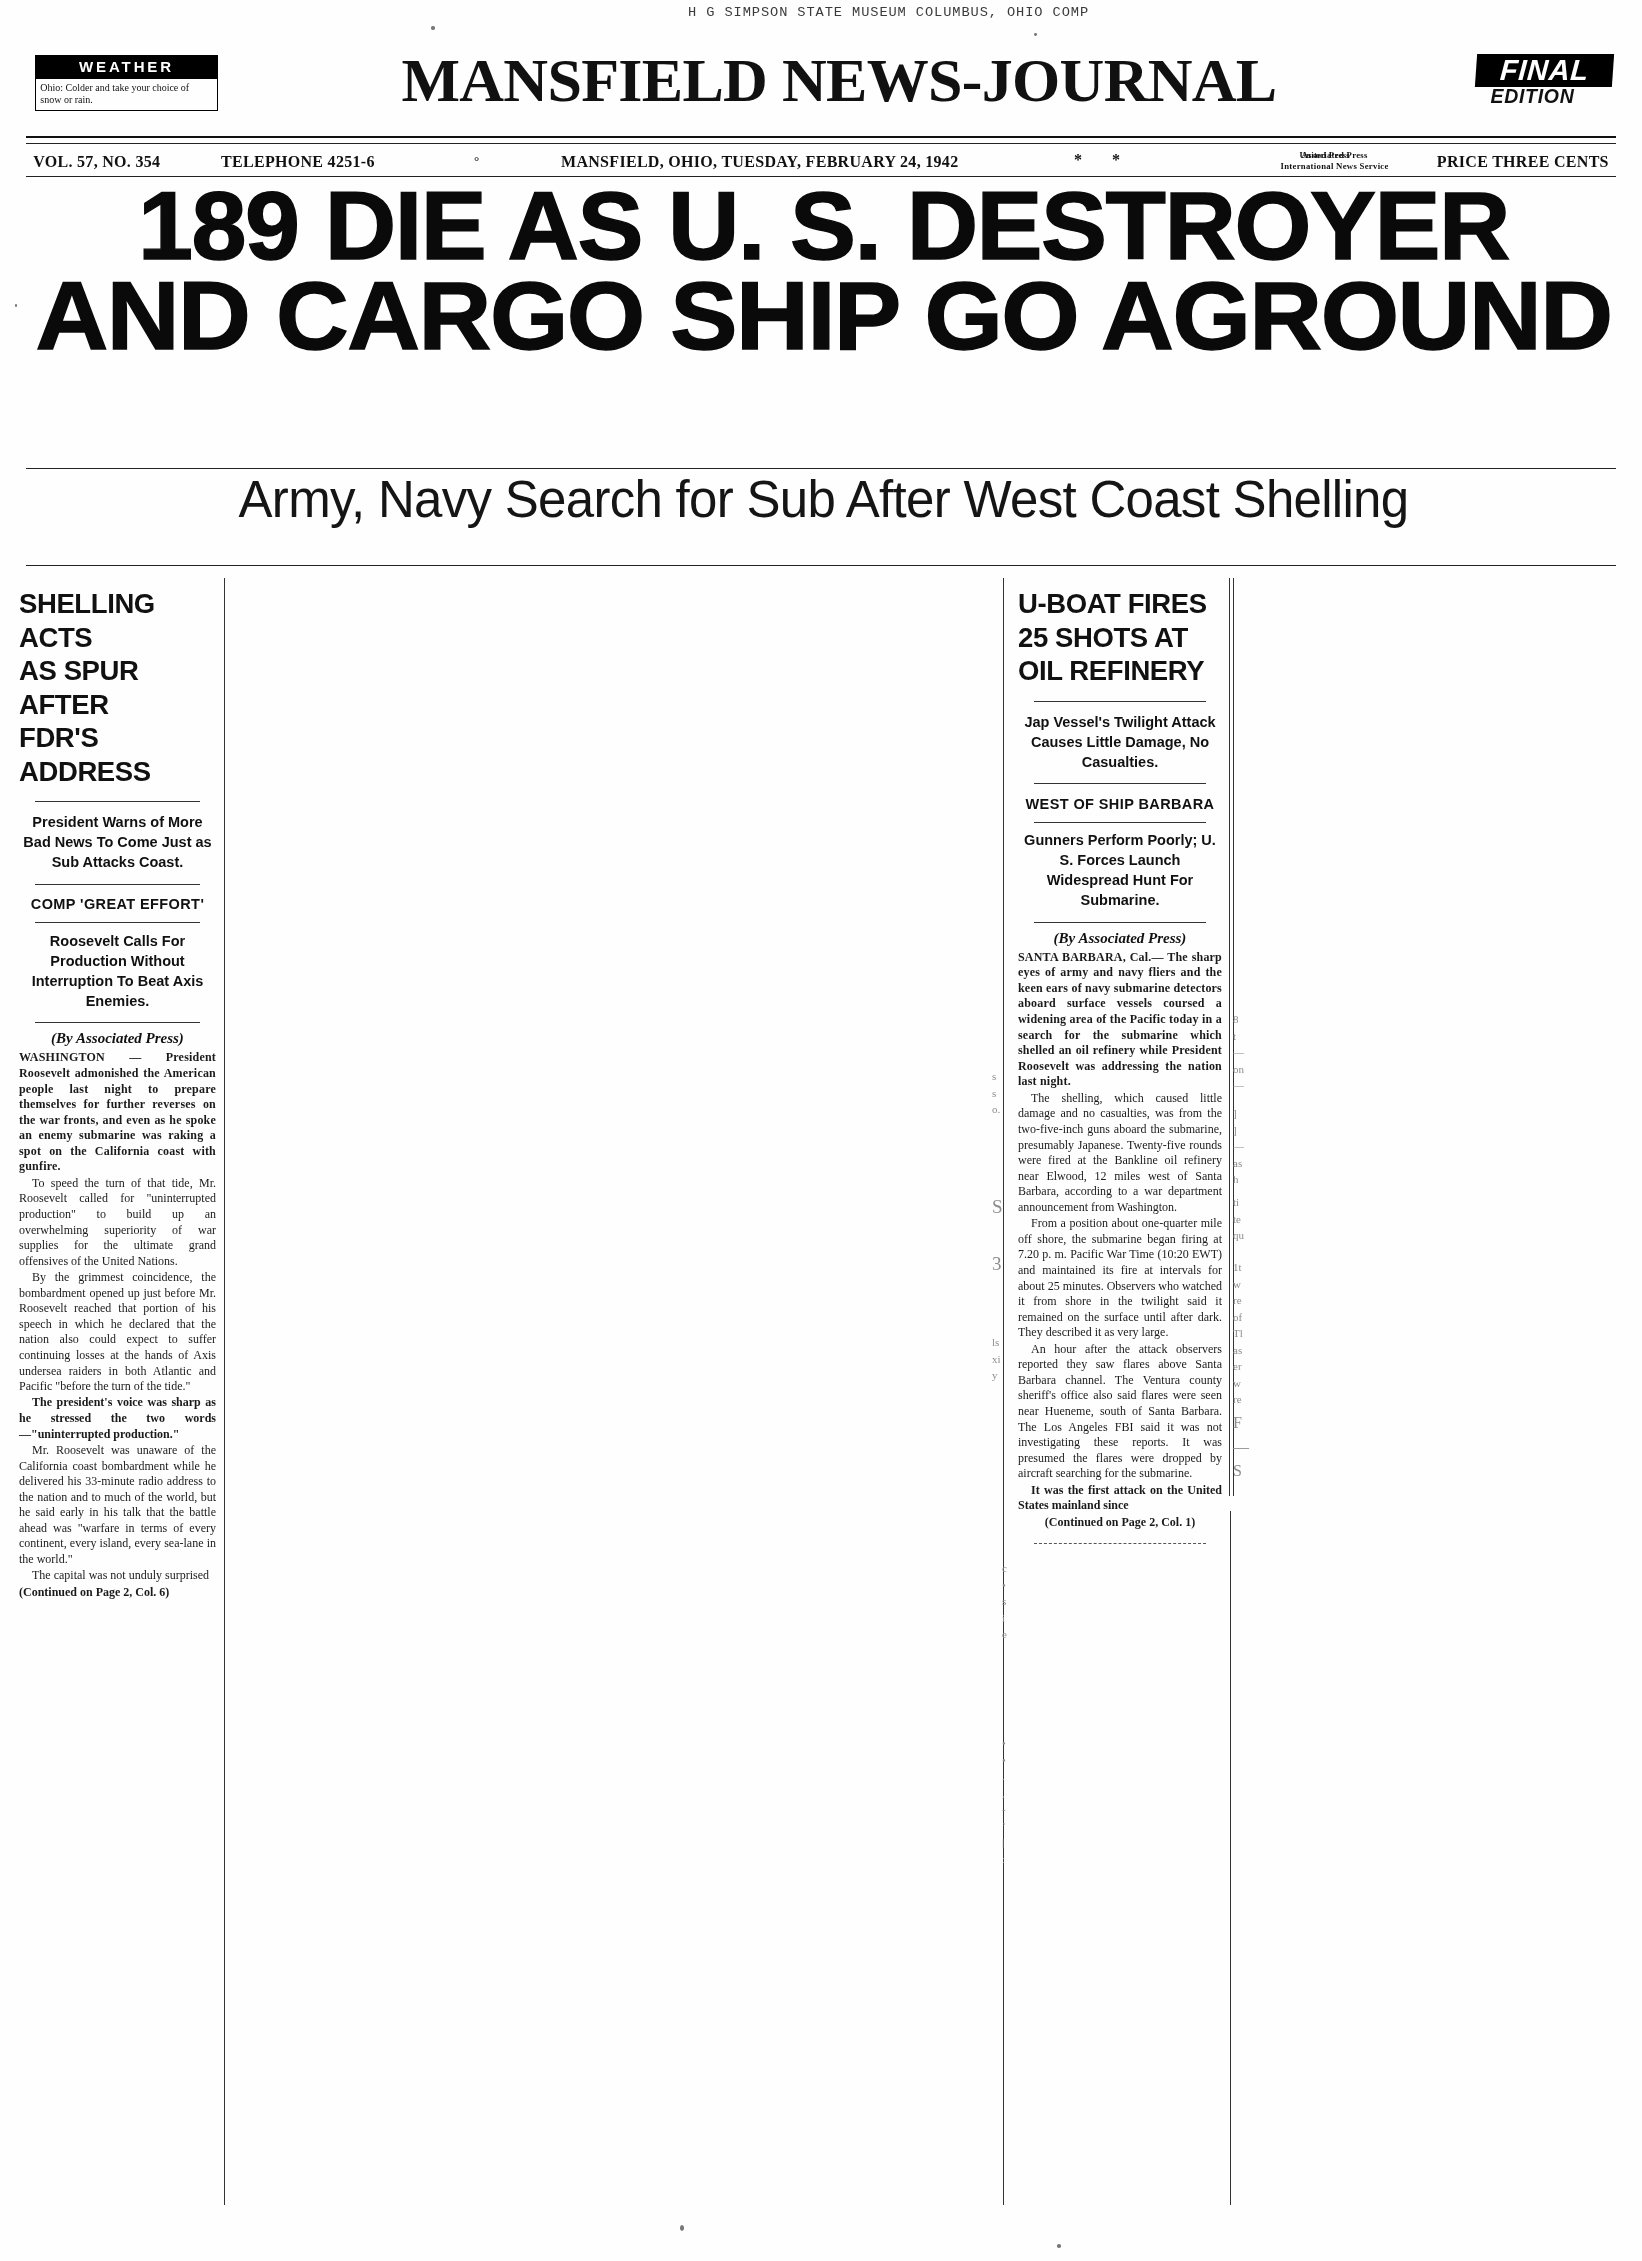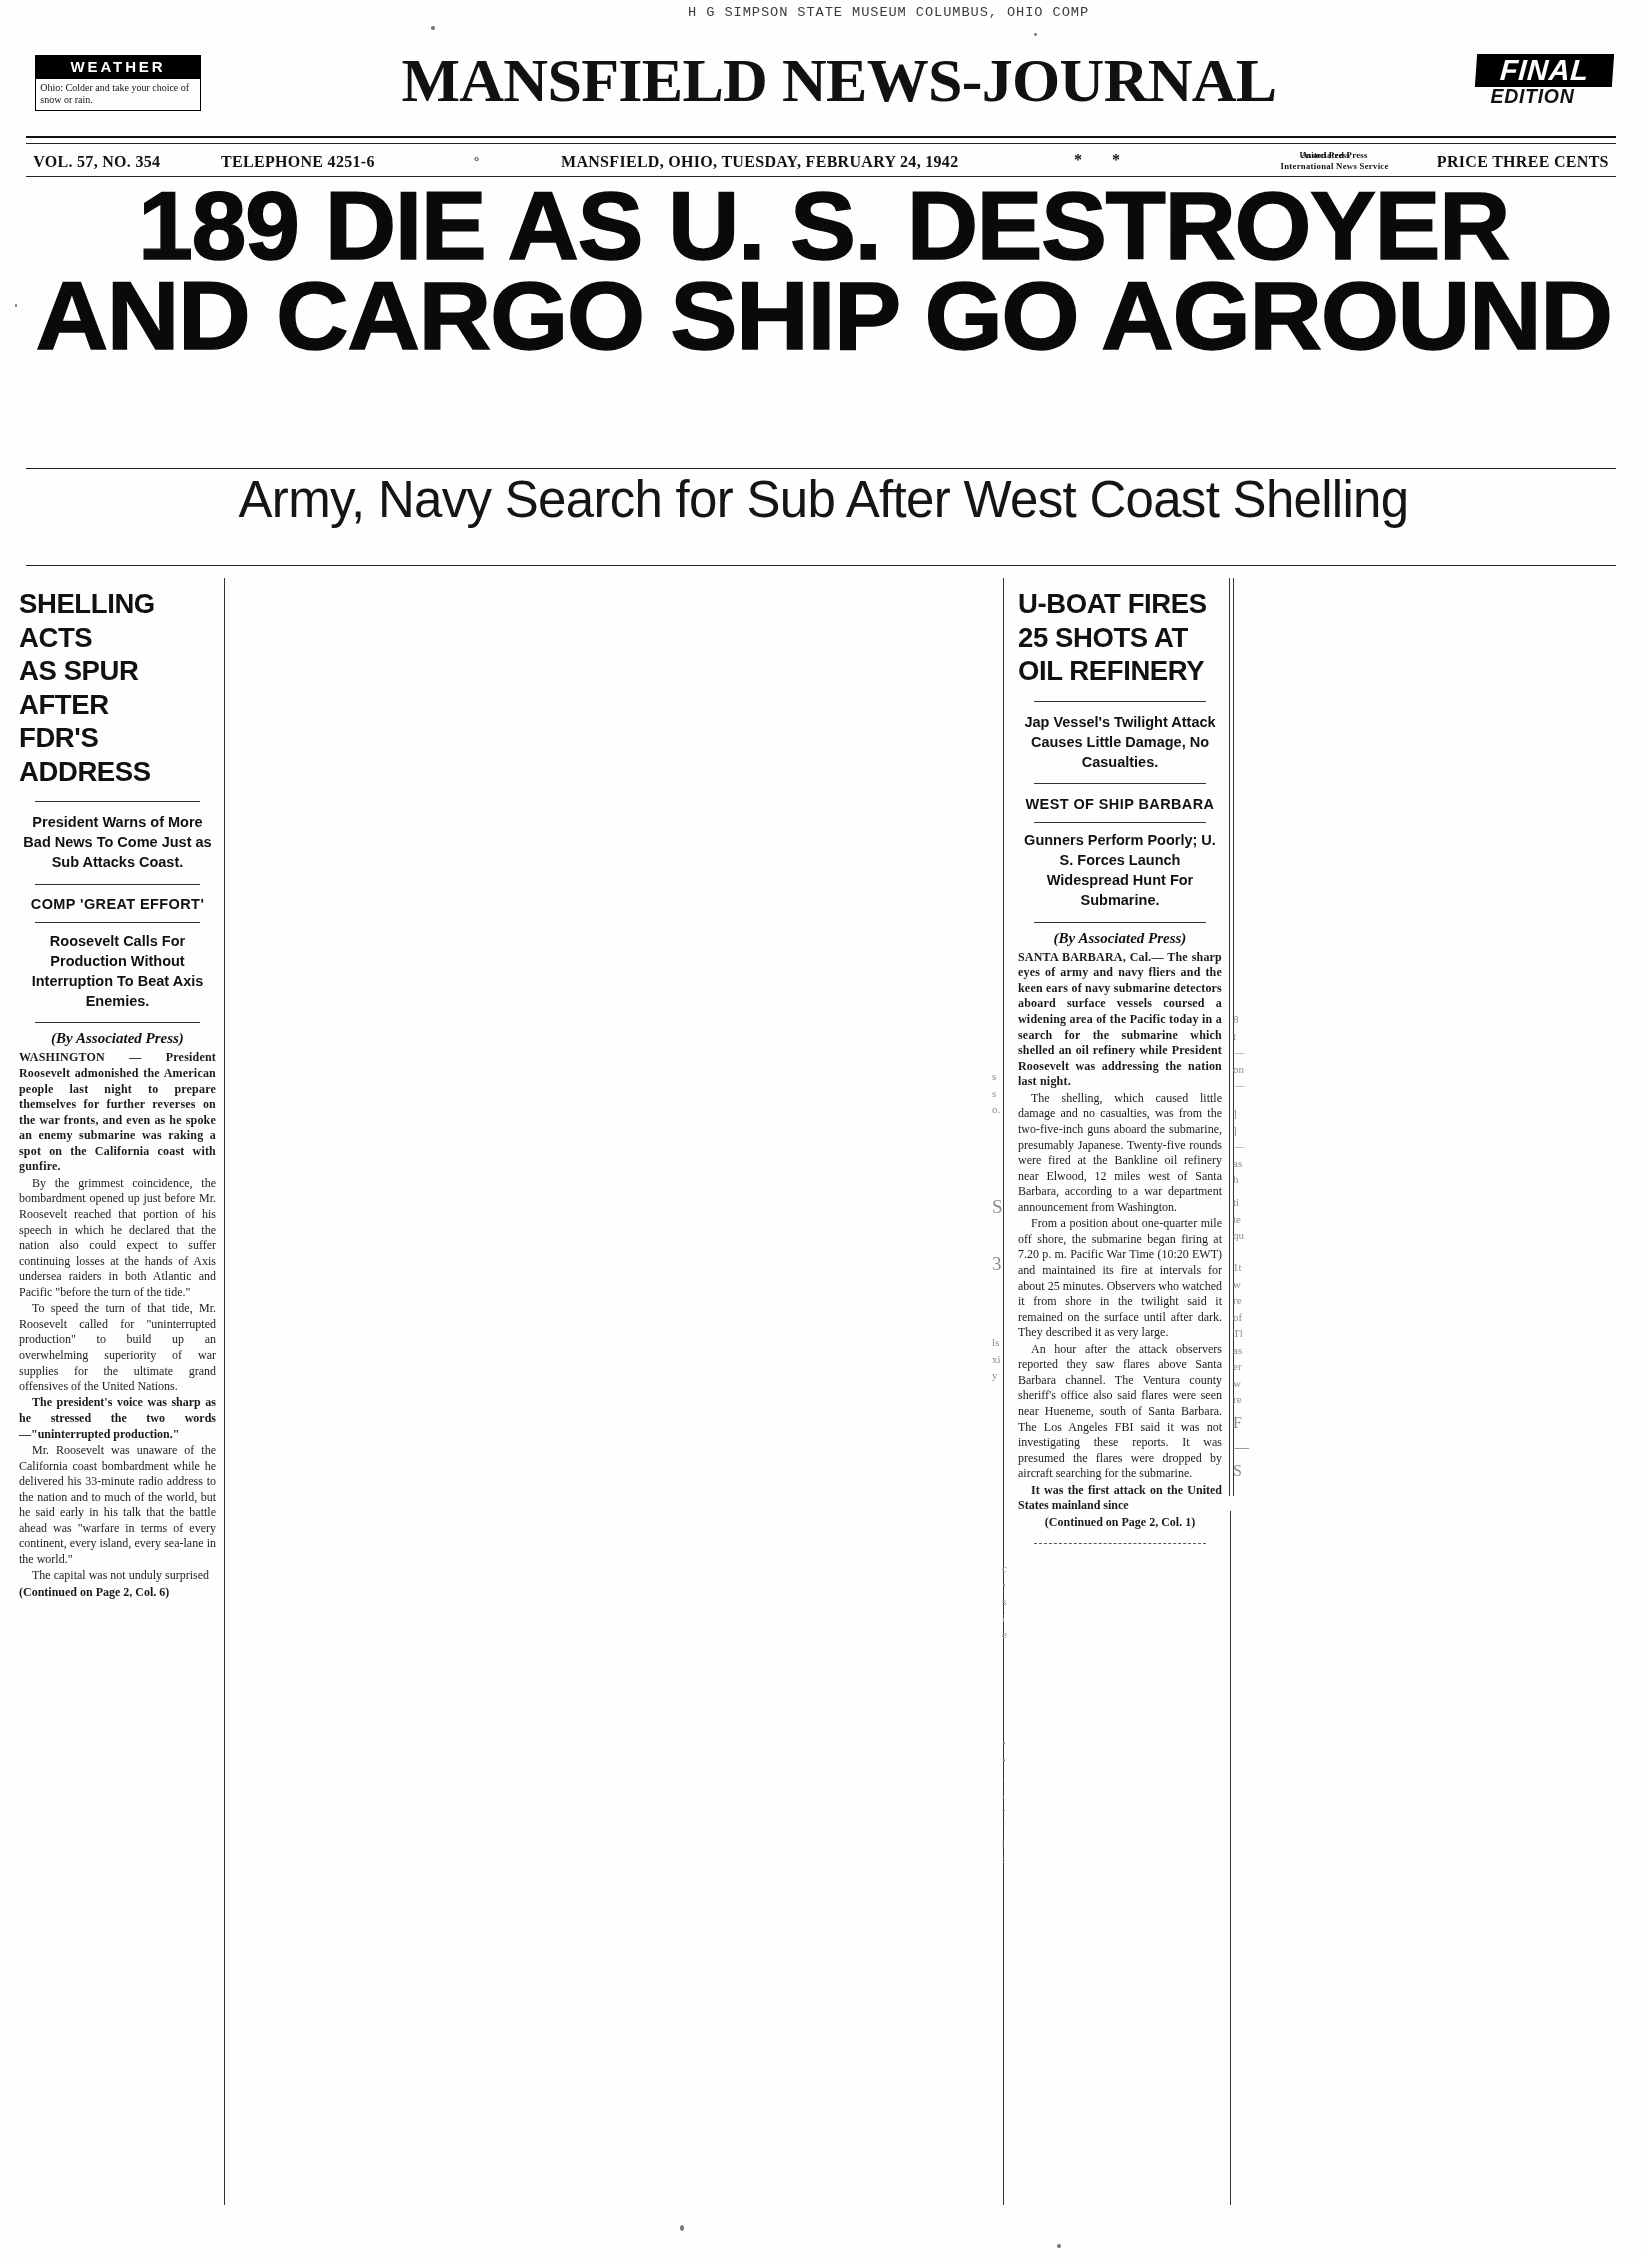--- a/index.html
+++ b/index.html
@@ -39,21 +39,21 @@
     position: absolute;
     top: 45px;
     left: 0;
     width: 1642px;
     height: 81px;
   }
   .weather-box {
     position: absolute;
     left: 35px;
     top: 10px;
-    width: 166px;
+    width: 183px;
   }
   .weather-title {
     background: #000;
     color: #fff;
     font-family: "Liberation Sans", sans-serif;
     font-weight: bold;
     font-size: 15px;
     letter-spacing: 2.9px;
     text-align: center;
     padding: 2.2px 0 2.9px;
@@ -327,22 +327,22 @@
     <div class="hairline" style="margin-top:13px;"></div>
     <div class="subdeck">President Warns of More Bad News To Come Just as Sub Attacks Coast.</div>
     <div class="hairline" style="margin-top:11.6px;"></div>
     <div class="kicker">COMP 'GREAT EFFORT'</div>
     <div class="hairline" style="margin-top:10px;"></div>
     <div class="subdeck" style="margin-top:4.3px;">Roosevelt Calls For Production Without Interruption To Beat Axis Enemies.</div>
     <div class="hairline" style="margin-top:11.6px;"></div>
     <div class="byline">(By Associated Press)</div>
     <div class="body-text">
       <p class="first"><span class="lead">WASHINGTON — President Roosevelt admonished the American people last night to prepare themselves for further reverses on the war fronts, and even as he spoke an enemy submarine was raking a spot on the California coast with gunfire.</span></p>
+      <p>To speed the turn of that tide, Mr. Roosevelt called for "uninterrupted production" to build up an overwhelming superiority of war supplies for the ultimate grand offensives of the United Nations.</p>
       <p>By the grimmest coincidence, the bombardment opened up just before Mr. Roosevelt reached that portion of his speech in which he declared that the nation also could expect to suffer continuing losses at the hands of Axis undersea raiders in both Atlantic and Pacific "before the turn of the tide."</p>
-      <p>To speed the turn of that tide, Mr. Roosevelt called for "uninterrupted production" to build up an overwhelming superiority of war supplies for the ultimate grand offensives of the United Nations.</p>
       <p class="bold">The president's voice was sharp as he stressed the two words—"uninterrupted production."</p>
       <p>Mr. Roosevelt was unaware of the California coast bombardment while he delivered his 33-minute radio address to the nation and to much of the world, but he said early in his talk that the battle ahead was "warfare in terms of every continent, every island, every sea-lane in the world."</p>
       <p>The capital was not unduly surprised</p>
       <p class="first bold" style="text-align:left;">(Continued on Page 2, Col. 6)</p>
     </div>
   </div>
 
   <div class="col" style="left:1018px; top:587px; width:204px;">
     <div class="deck-head">
       <div>U-BOAT FIRES</div>

